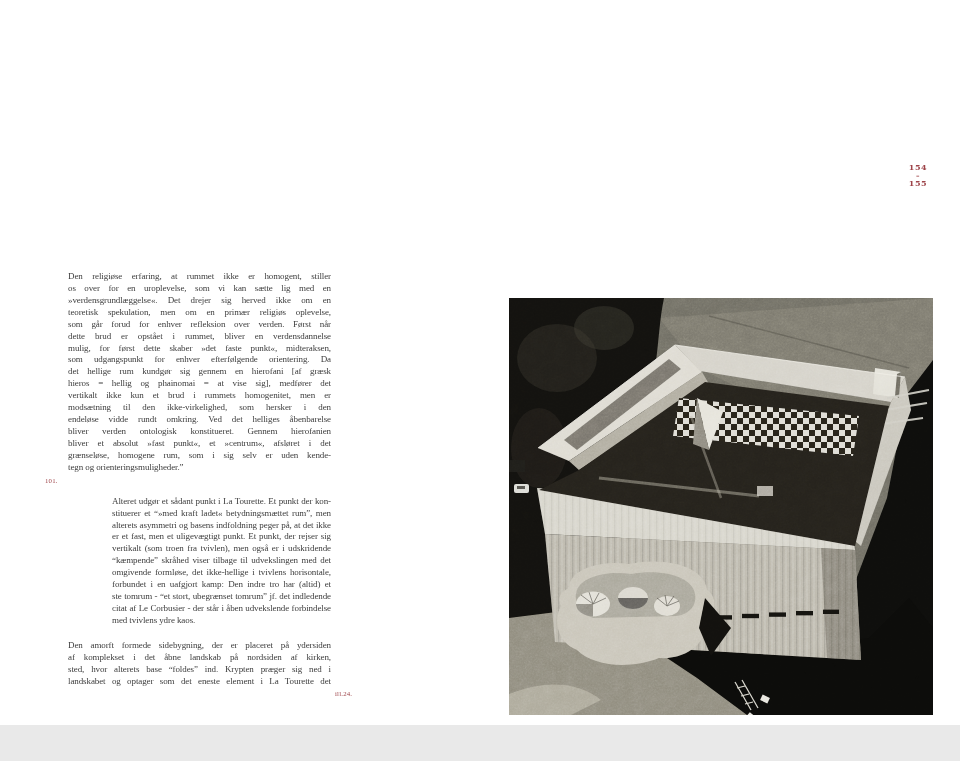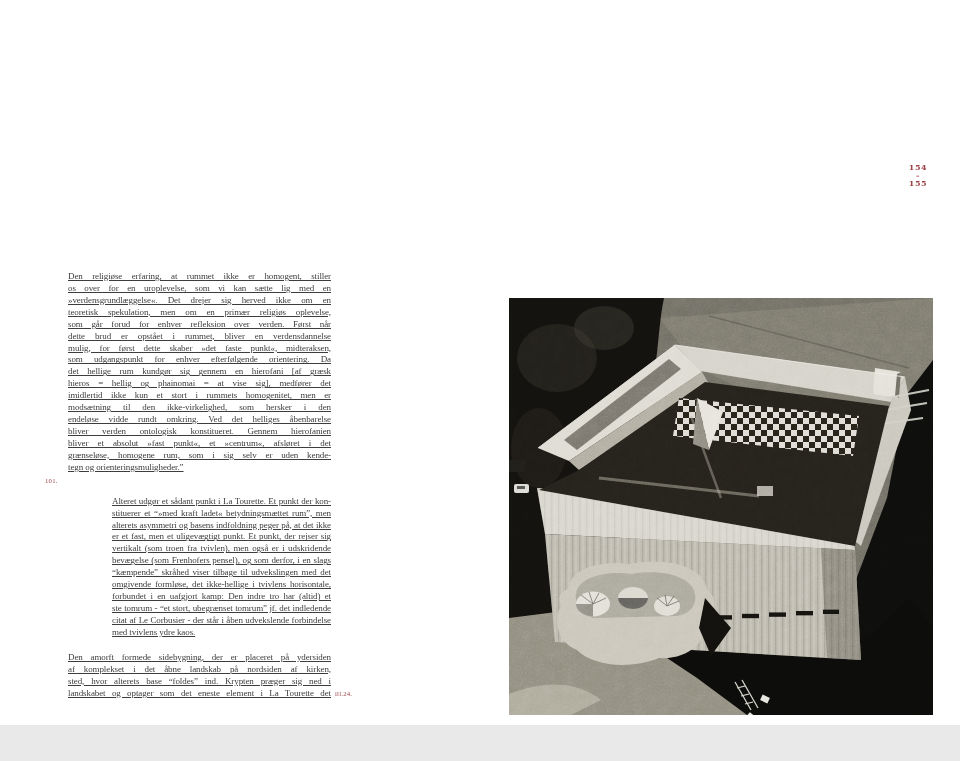--- a/index.html
+++ b/index.html
@@ -11,21 +11,21 @@
          font-size:8px;font-weight:bold;letter-spacing:0.6px;}
   .folio .num{line-height:8.5px;}
   .folio .dash{line-height:7px;font-size:7px;}
   
   .column{position:absolute;left:68px;top:271px;width:263px;color:#3d3d3d;
           font-size:9px;letter-spacing:-0.1px;}
   .para{margin:0;}
   .para.gap-large{margin-bottom:22px;}
   .para.gap-small{margin-bottom:13px;margin-left:44px;}
   .line{height:11.93px;line-height:11.93px;overflow:hidden;text-align:justify;
-        white-space:normal;text-decoration:underline;}
+        white-space:normal;}
   .line.j{text-align-last:justify;}
   .line.l{text-align:right;text-align-last:left;}
   
   .note{position:absolute;color:var(--accent,#9e4449);font-size:6.8px;
         letter-spacing:0.2px;line-height:8px;}
   .note-footnote{left:45px;top:477px;}
   .note-illustration{left:335px;top:690px;}
   
   .photo{position:absolute;left:509px;top:298px;width:424px;height:417px;}
   .photo svg{display:block;width:424px;height:417px;}
@@ -46,35 +46,34 @@
         <div class="line j">Den religiøse erfaring, at rummet ikke er homogent, stiller</div>
         <div class="line j">os over for en uroplevelse, som vi kan sætte lig med en</div>
         <div class="line j">»verdensgrundlæggelse«. Det drejer sig herved ikke om en</div>
         <div class="line j">teoretisk spekulation, men om en primær religiøs oplevelse,</div>
         <div class="line j">som går forud for enhver refleksion over verden. Først når</div>
         <div class="line j">dette brud er opstået i rummet, bliver en verdensdannelse</div>
         <div class="line j">mulig, for først dette skaber »det faste punkt«, midteraksen,</div>
         <div class="line j">som udgangspunkt for enhver efterfølgende orientering. Da</div>
         <div class="line j">det hellige rum kundgør sig gennem en hierofani [af græsk</div>
         <div class="line j">hieros = hellig og phainomai = at vise sig], medfører det</div>
-        <div class="line j">imidlertid ikke kun et stort i rummets homogenitet, men er</div>
+        <div class="line j">vertikalt ikke kun et brud i rummets homogenitet, men er</div>
         <div class="line j">modsætning til den ikke-virkelighed, som hersker i den</div>
         <div class="line j">endeløse vidde rundt omkring. Ved det helliges åbenbarelse</div>
         <div class="line j">bliver verden ontologisk konstitueret. Gennem hierofanien</div>
         <div class="line j">bliver et absolut »fast punkt«, et »centrum«, afsløret i det</div>
         <div class="line j">grænseløse, homogene rum, som i sig selv er uden kende-</div>
         <div class="line l">tegn og orienteringsmuligheder.”</div>
       </div>
       <div class="para gap-small">
         <div class="line j">Alteret udgør et sådant punkt i La Tourette. Et punkt der kon-</div>
         <div class="line j">stituerer et “»med kraft ladet« betydningsmættet rum”, men</div>
         <div class="line j">alterets asymmetri og basens indfoldning peger på, at det ikke</div>
         <div class="line j">er et fast, men et uligevægtigt punkt. Et punkt, der rejser sig</div>
         <div class="line j">vertikalt (som troen fra tvivlen), men også er i udskridende</div>
-        <div class="line j">bevægelse (som Frenhofers pensel), og som derfor, i en slags</div>
         <div class="line j">“kæmpende” skråhed viser tilbage til udvekslingen med det</div>
         <div class="line j">omgivende formløse, det ikke-hellige i tvivlens horisontale,</div>
         <div class="line j">forbundet i en uafgjort kamp: Den indre tro har (altid) et inder-</div>
         <div class="line j">ste tomrum - “et stort, ubegrænset tomrum” jf. det indledende</div>
         <div class="line j">citat af Le Corbusier - der står i åben udvekslende forbindelse</div>
         <div class="line l">med tvivlens ydre kaos.</div>
       </div>
       <div class="para ">
         <div class="line j">Den amorft formede sidebygning, der er placeret på ydersiden</div>
         <div class="line j">af komplekset i det åbne landskab på nordsiden af kirken,</div>

